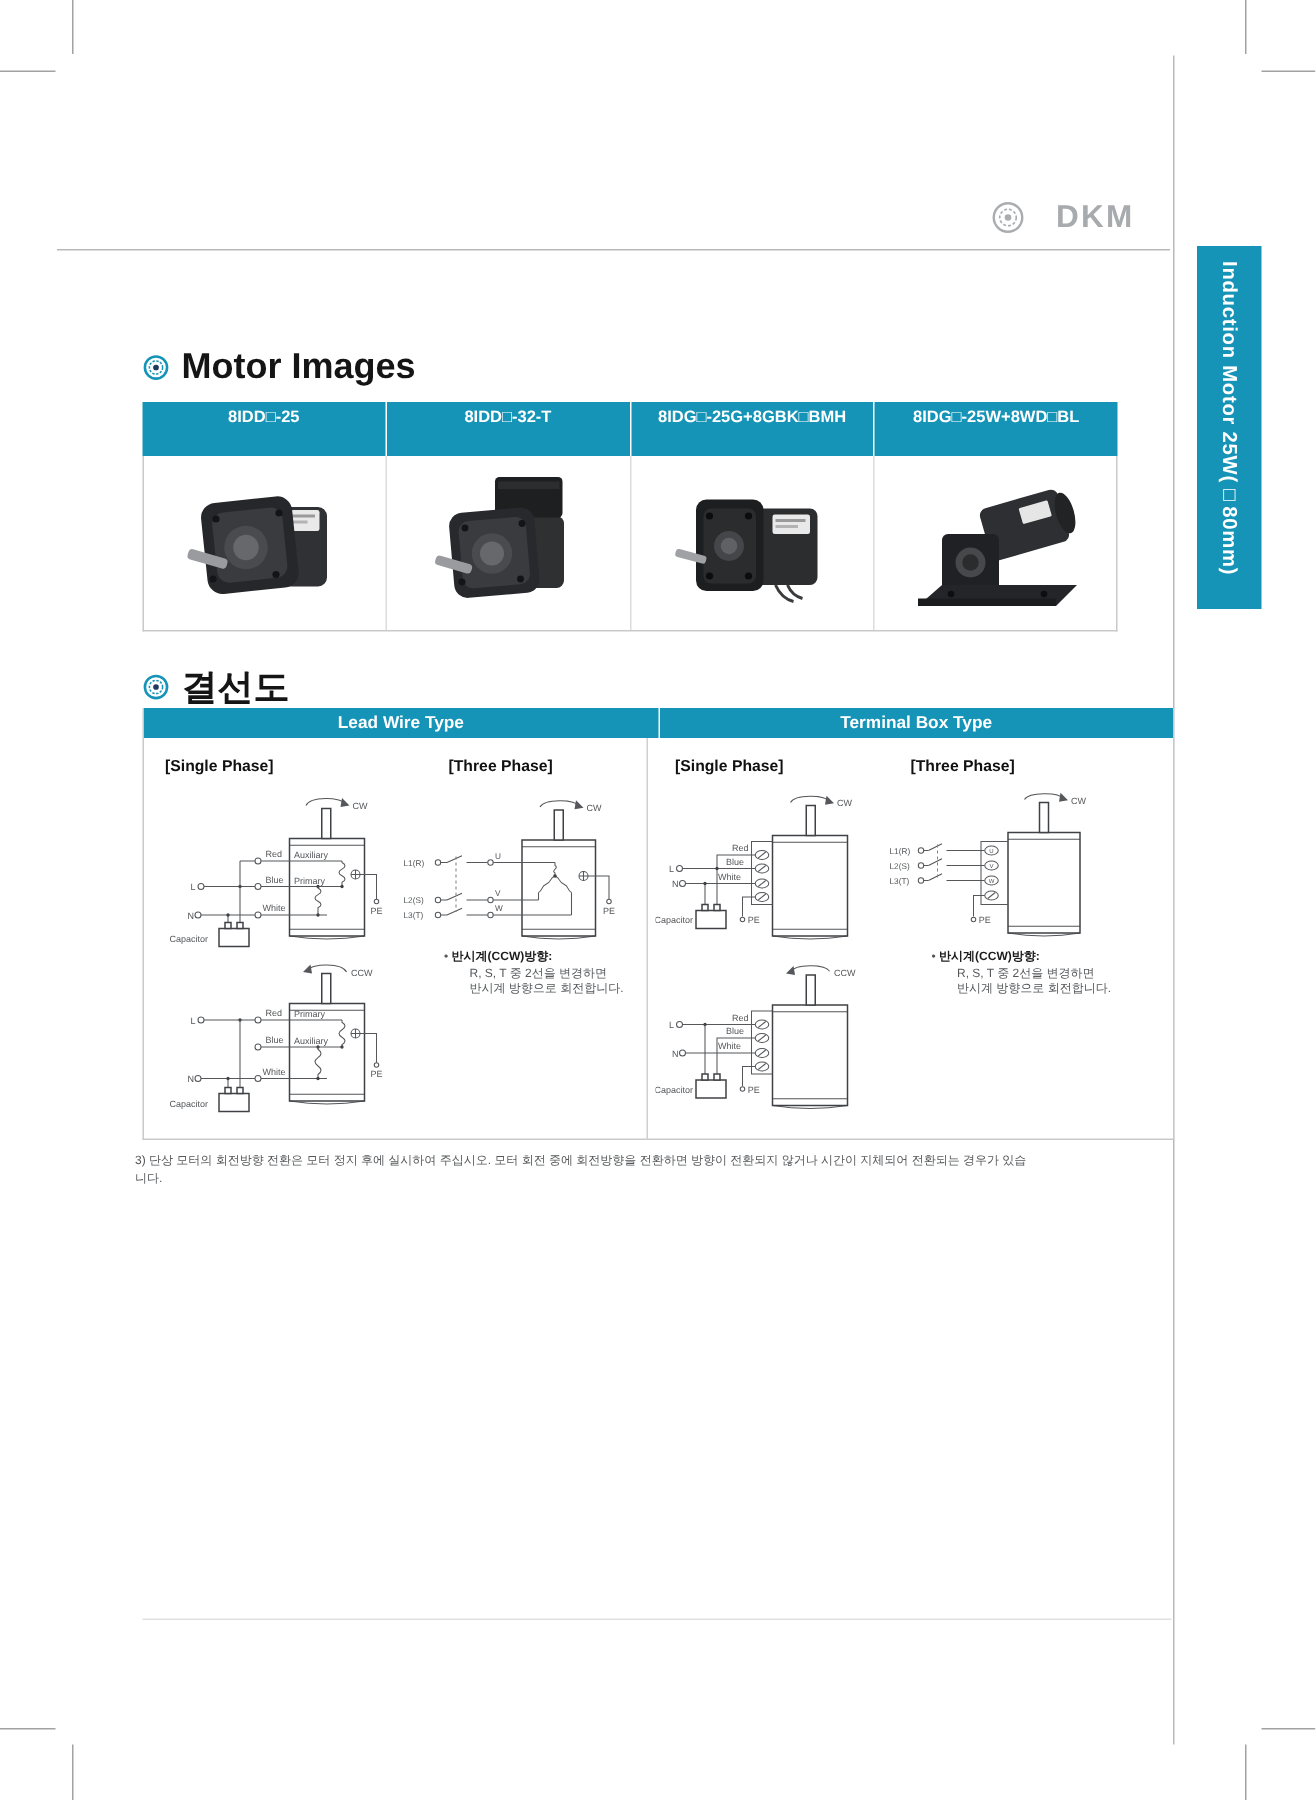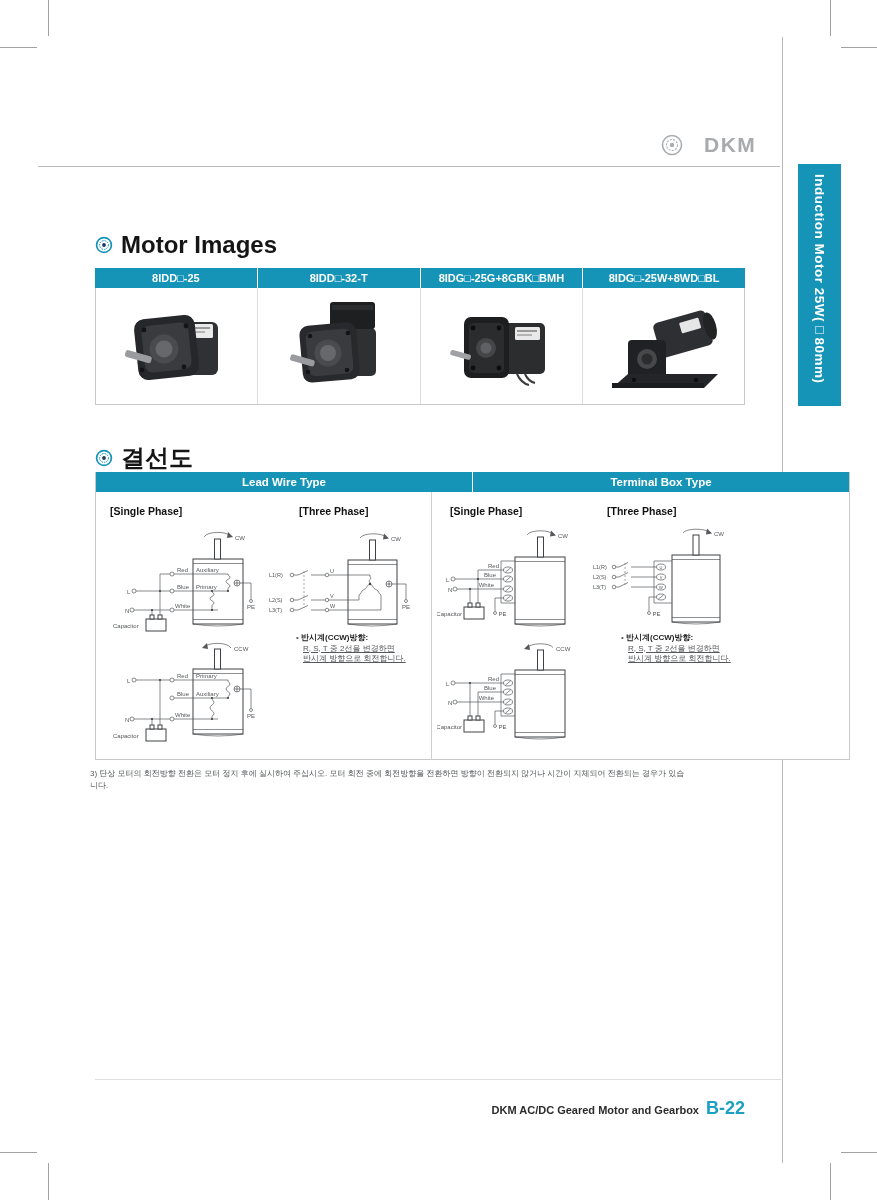--- a/index.html
+++ b/index.html
@@ -17,30 +17,30 @@
   .side-tab { position:absolute; left:798px; top:164px; width:43px; height:242px; background:#1594b7; }
   .side-tab span { writing-mode:vertical-rl; display:block; margin:10px auto 0 auto;
                    color:#fff; font-weight:bold; font-size:13.5px; letter-spacing:0.5px; white-space:nowrap; }
 
   
   .sec-head { position:absolute; display:flex; align-items:center; gap:8px; }
   .sec-head .ttl { font-size:24px; font-weight:bold; color:#151515; }
 
   
   .motor-table { position:absolute; left:95px; top:268px; width:650px; }
-  .mt-head { display:flex; height:20px; background:#1594b7; }
+  .mt-head { display:flex; height:36px; background:#1594b7; }
   .mt-head .cell { flex:1; border-right:1px solid #fff; color:#fff; font-size:11px; font-weight:bold;
                    text-align:center; line-height:20px; }
   .mt-head .cell:last-child { border-right:none; }
   .mt-body { display:flex; height:117px; border:1px solid #c9c9c9; border-top:none; background:#fff; }
   .mt-body .cell { flex:1; border-right:1px solid #dcdcdc; display:flex; align-items:center; justify-content:center; }
   .mt-body .cell:last-child { border-right:none; }
 
   
-  .wire-table { position:absolute; left:95px; top:472px; width:755px; height:288px;
+  .wire-table { position:absolute; left:95px; top:472px; width:688px; height:288px;
                 border:1px solid #c9c9c9; border-top:none; background:#fff; }
   .wt-head { display:flex; height:20px; background:#1594b7; }
   .wt-head .cell { flex:1; border-right:1px solid #fff; color:#fff; font-size:11.5px; font-weight:bold;
                    text-align:center; line-height:20px; }
   .wt-head .cell:last-child { border-right:none; }
   .wt-divider { position:absolute; left:335px; top:20px; width:1px; height:268px; background:#cfcfcf; }
 
   .phase-label { position:absolute; font-size:10.5px; font-weight:bold; color:#111; }
 
   .dgm { position:absolute; }
@@ -50,21 +50,21 @@
   .wire { stroke:#55575a; stroke-width:0.7; fill:none; }
   .dash { stroke:#808285; stroke-width:0.7; fill:none; stroke-dasharray:2,2; }
   .outline { stroke:#3f4144; stroke-width:1; fill:#fff; }
   .thin { stroke:#3f4144; stroke-width:0.6; fill:none; }
   .oc { fill:#fff; stroke:#55575a; stroke-width:0.7; }
   .dot { fill:#3f4144; }
   .arr { fill:#55575a; }
 
   .ccw-note { position:absolute; width:120px; font-size:8px; color:#55575a; line-height:10.5px; }
   .ccw-note .t { font-weight:bold; color:#1c1c1c; }
-  .ccw-note .ind { margin-left:7px;text-decoration:underline; }
+  .ccw-note .ind { margin-left:17px; }
 
   .footnotes { position:absolute; left:90px; top:768px; width:600px; font-size:8px; color:#55575a; line-height:12px; }
 
   .footer { position:absolute; right:132px; top:1098px; display:flex; align-items:baseline; gap:7px; }
   .footer .txt { font-size:11px; font-weight:bold; color:#2b2b2b; }
   .footer .pg { font-size:18px; font-weight:bold; color:#1b9fc3; }
 </style>
 </head>
 <body>
 
@@ -480,18 +480,14 @@
     <div><span>•</span>
          <span class="t">반시계(CCW)방향:</span></div>
     <div class="ind">R, S, T 중 2선을 변경하면</div>
     <div class="ind">반시계 방향으로 회전합니다.</div>
   </div>
 
   <div class="footnotes">
     <div>3) 단상 모터의 회전방향 전환은 모터 정지 후에 실시하여 주십시오. 모터 회전 중에 회전방향을 전환하면 방향이 전환되지 않거나 시간이 지체되어 전환되는 경우가 있습니다.</div>
   </div>
 
-  <div class="footer">
-    <span class="txt">DKM AC/DC Geared Motor and Gearbox</span>
-    <span class="pg">B-22</span>
-  </div>
 
 </div>
 
 </body></html>

